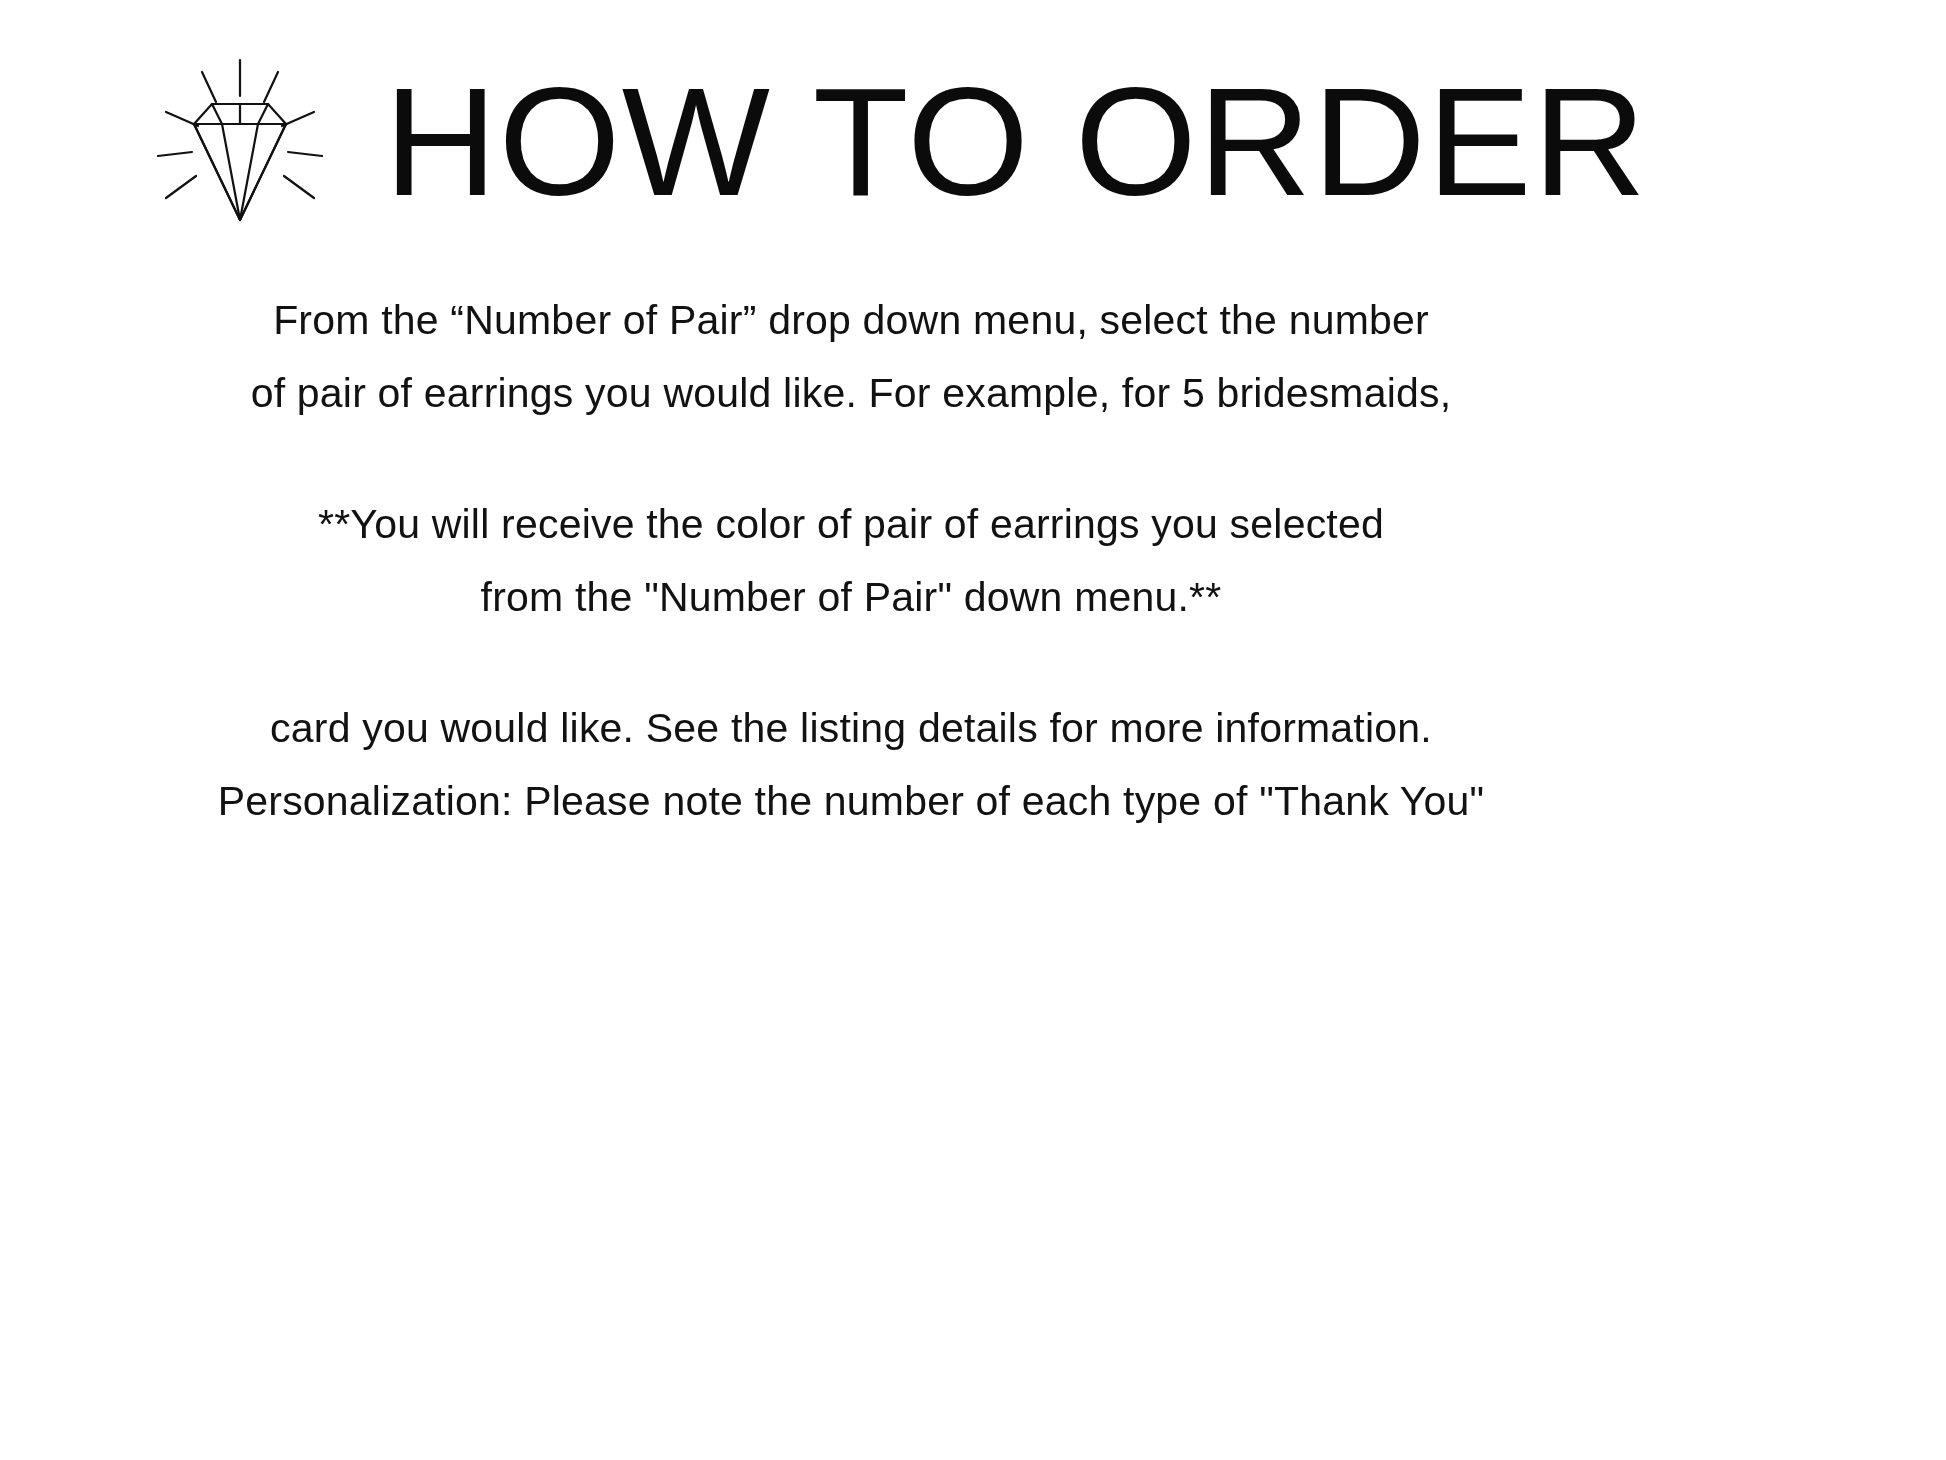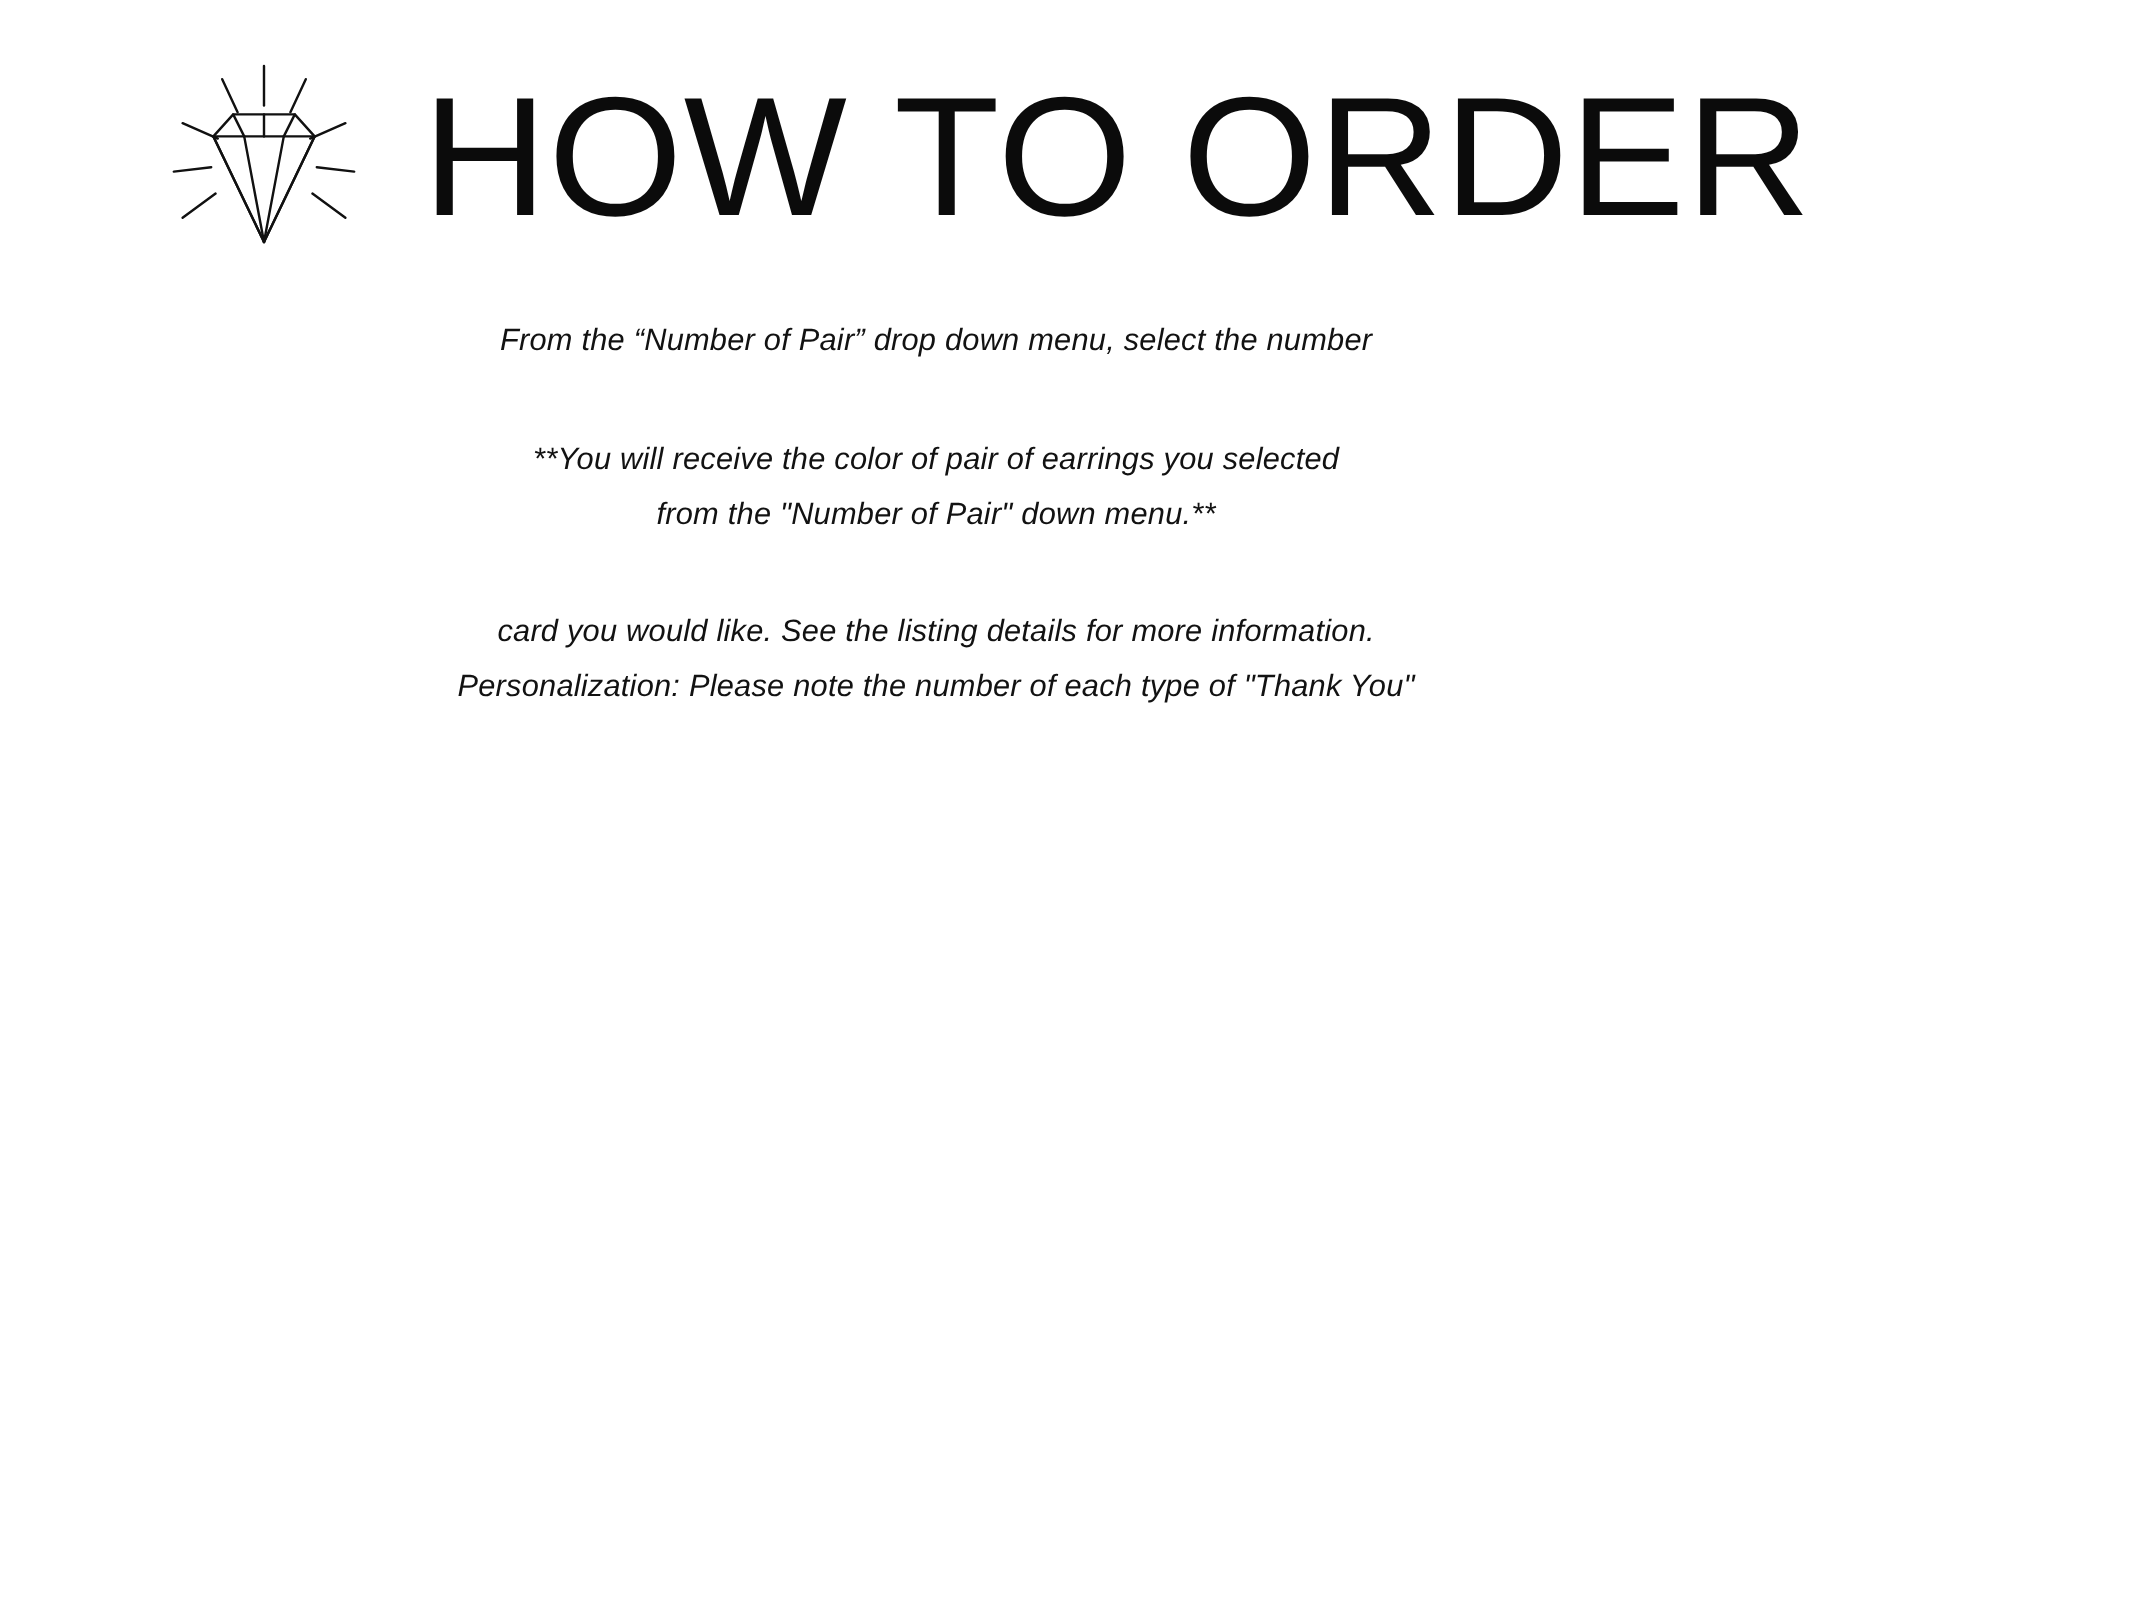--- a/index.html
+++ b/index.html
@@ -62,27 +62,26 @@
     padding: 0 150px;
     text-align: center;
   }
   .para {
     margin: 0 0 58px 0;
   }
   .para:last-child {
     margin-bottom: 0;
   }
   .line {
-    font-size: 28px;
+    font-size: 41px;
     line-height: 1.78;
     font-weight: 400;
     color: #121212;
     letter-spacing: 0.2px;
     white-space: nowrap;
-    font-style: italic;
   }
 </style>
 </head>
 <body>
 
 <div class="page">
 
   <div class="header">
     <span class="diamond-icon">
       <svg viewBox="0 0 200 190" xmlns="http://www.w3.org/2000/svg">
@@ -110,20 +109,21 @@
         </g>
       </svg>
     </span>
     <div class="title">HOW TO ORDER</div>
   </div>
 
   <div class="body-copy">
 
     <div class="para">
       <div class="line">From the “Number of Pair” drop down menu, select the number</div>
+      <div class="line">of pair of earrings you would like. For example, for 5 bridesmaids,</div>
     </div>
 
 
     <div class="para">
       <div class="line">**You will receive the color of pair of earrings you selected</div>
       <div class="line">from the "Number of Pair" down menu.**</div>
     </div>
 
     <div class="para">
       <div class="line">card you would like. See the listing details for more information.</div>

